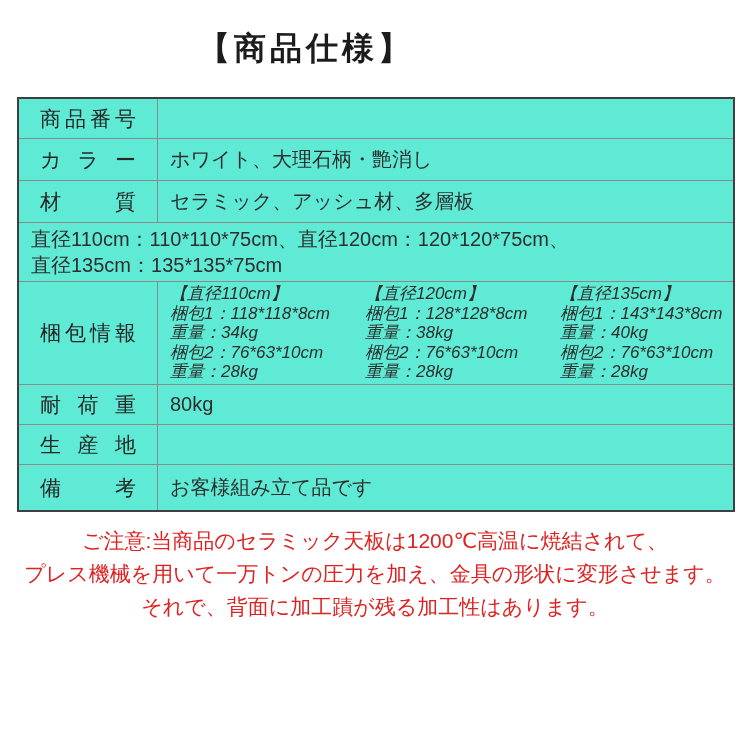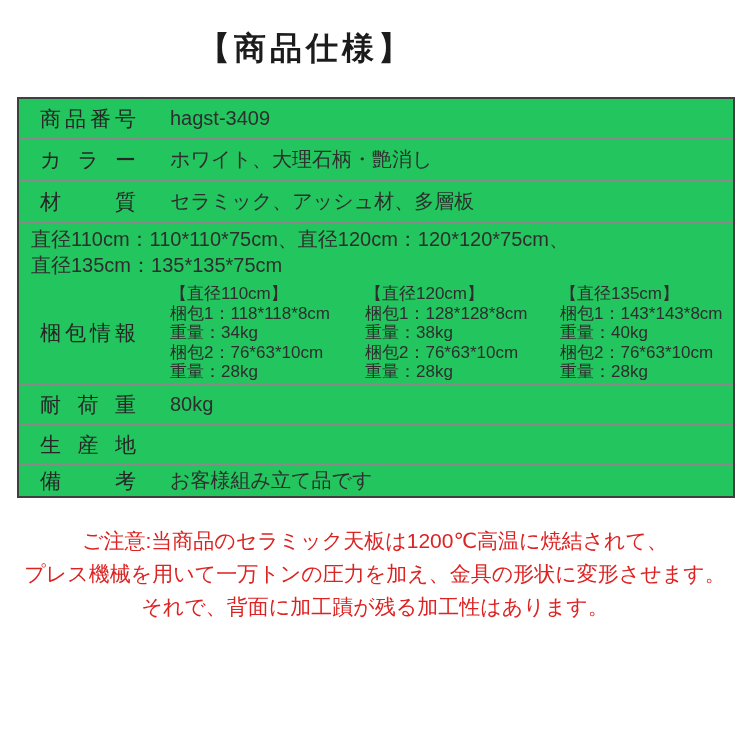--- a/index.html
+++ b/index.html
@@ -25,21 +25,21 @@
     letter-spacing: 4px;
     color: #1c1c1c;
   }
 
   .spec-table {
     position: absolute;
     left: 17px;
     top: 97px;
     width: 718px;
     border: 2px solid #3f3f3f;
-    background: #22c55e;
+    background: #5eead4;
   }
   .spec-row {
     display: flex;
     border-top: 1px solid #8a8a8a;
   }
   .spec-row:first-child { border-top: none; }
 
   .label-cell {
     width: 139px;
     flex: 0 0 139px;
@@ -64,27 +64,28 @@
     padding-right: 8px;
     font-size: 20px;
     color: #2e2e2e;
   }
 
   .h40  { height: 39px; }
   .h43  { height: 42px; }
   .h60  { height: 59px; }
   .h104 { height: 103px; }
   .h41  { height: 40px; }
-  .h44  { height: 32px; justify-content: space-between; }
+  .h44  { height: 46px; justify-content: space-between; }
 
   .multiline { white-space: pre-line; line-height: 26px; }
 
   .pack-cols {
     display: flex;
     width: 100%;
+    font-style: italic;
   }
   .pack-col {
     flex: 0 0 195px;
     font-size: 17px;
     line-height: 19.5px;
     color: #2e2e2e;
   }
   .pack-col:last-child { flex: 1 1 auto; }
 
   .notice {
@@ -105,21 +106,20 @@
 <body>
 
 <div class="page-title">【商品仕様】</div>
 
 <div class="spec-table">
 
   <div class="spec-row h40">
     <div class="label-cell">
       <div class="label-inner">商品番号</div>
     </div>
-    <div class="value-cell">hagst-3409</div>
   </div>
 
   <div class="spec-row h43">
     <div class="label-cell">
       <div class="label-inner">カラー</div>
     </div>
     <div class="value-cell">ホワイト、大理石柄・艶消し</div>
   </div>
 
   <div class="spec-row h43">

